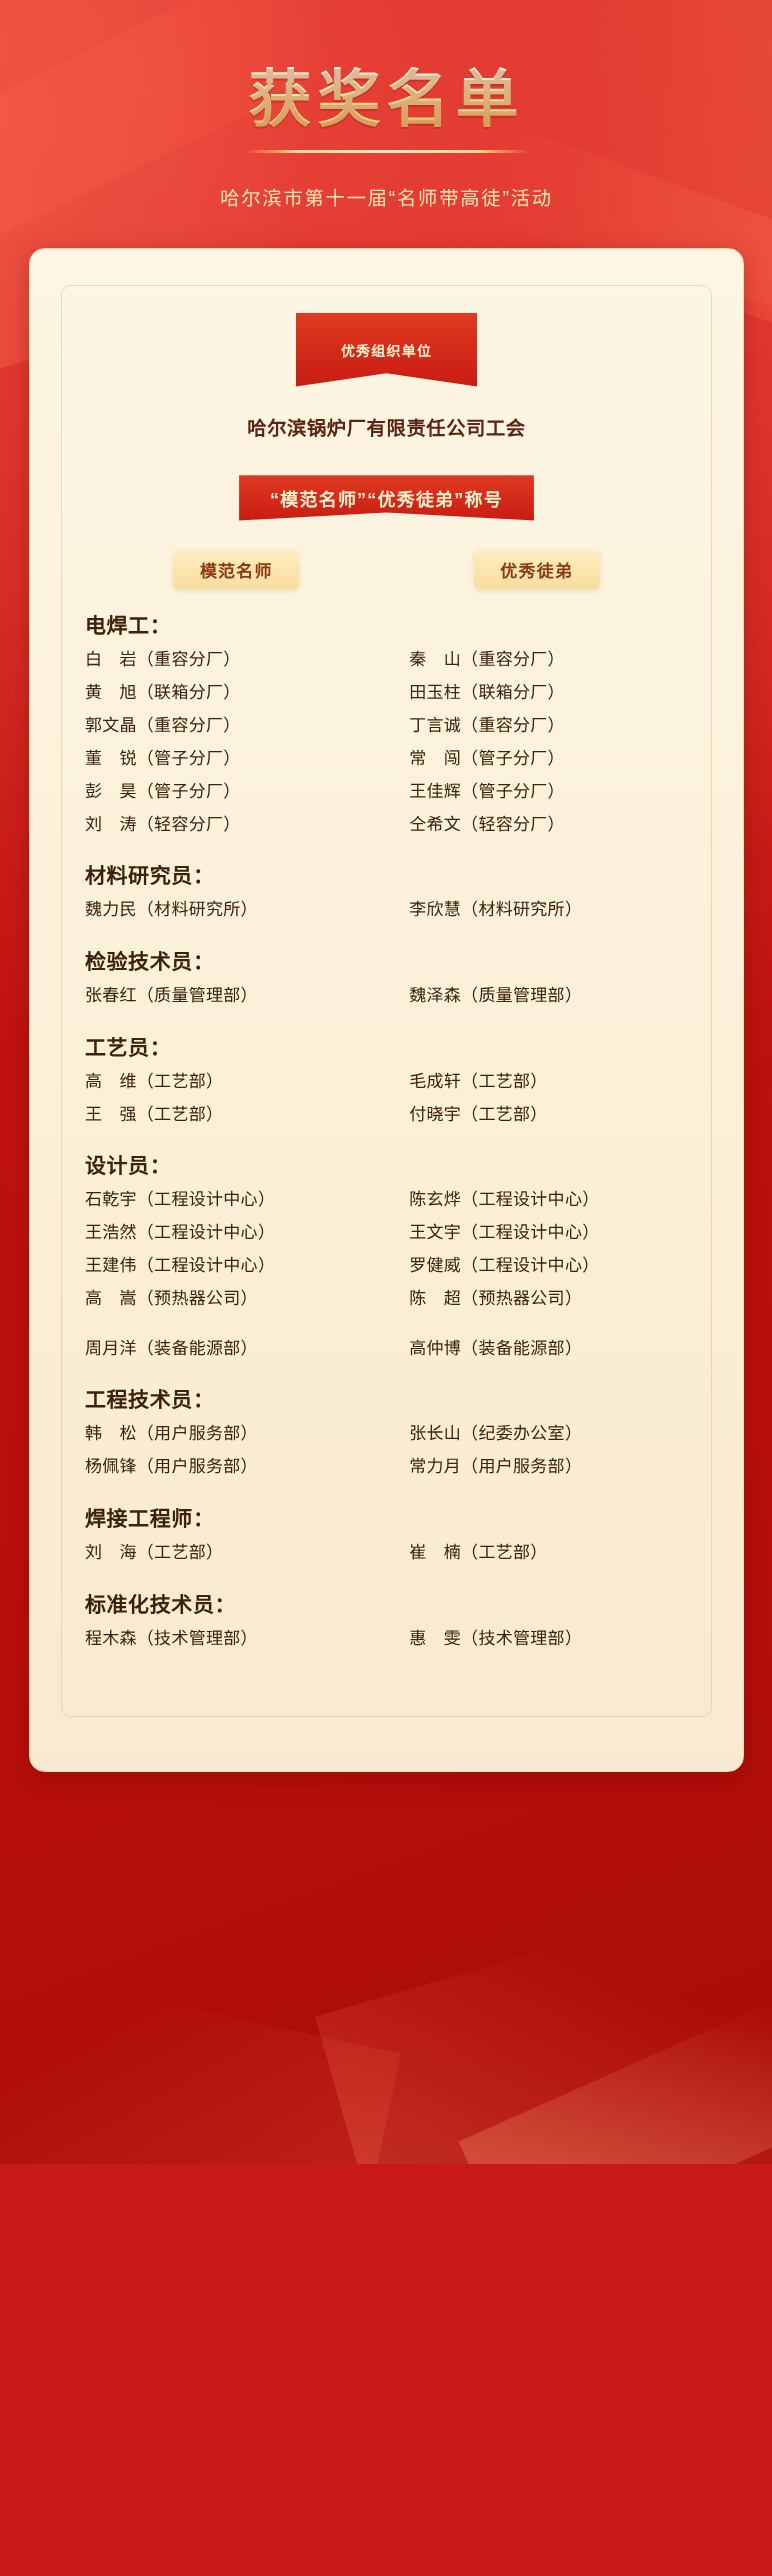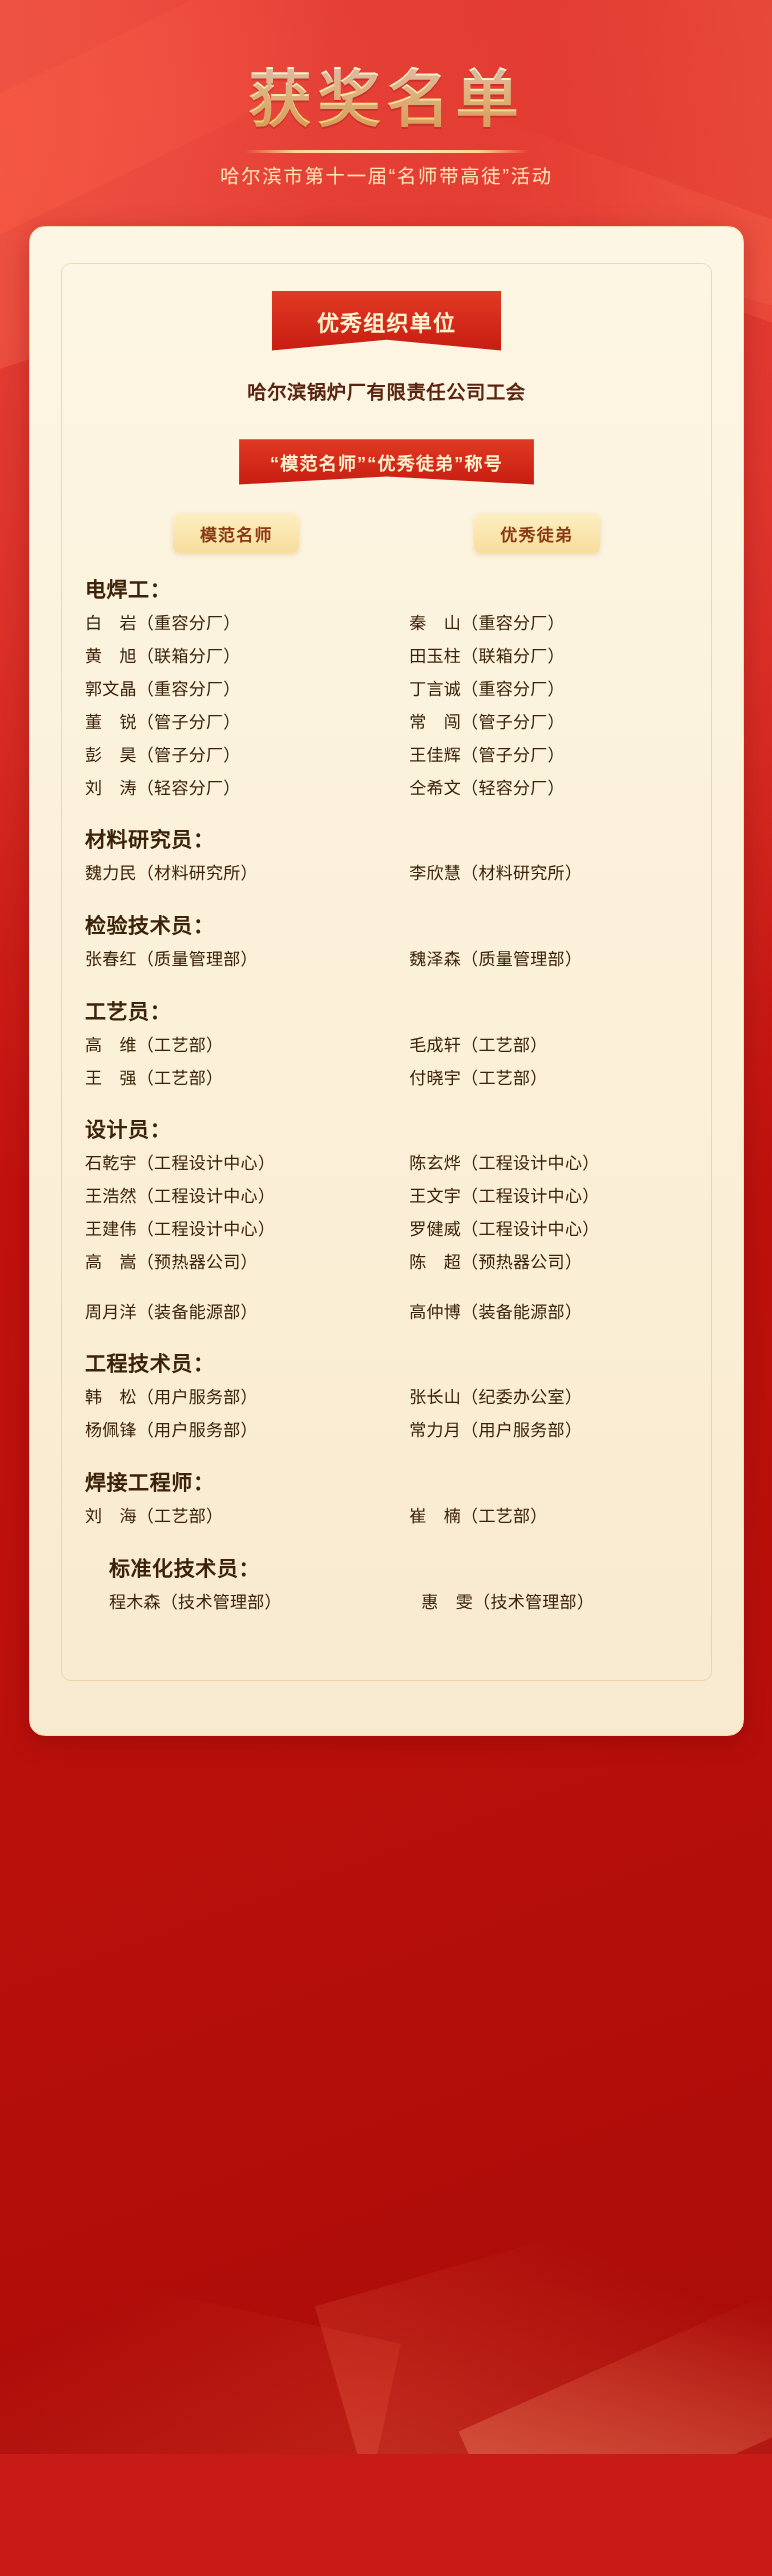--- a/index.html
+++ b/index.html
@@ -7,21 +7,21 @@
     padding: 0;
   }
   body {
     width: 773px;
     font-family: "Liberation Sans", "DejaVu Sans", sans-serif;
     background: #c81a16;
   }
   .poster {
     position: relative;
     width: 773px;
-    height: 2454px;
+    height: 2164px;
     overflow: hidden;
     background:
       radial-gradient(circle at 20% 4%, #e8433a 0%, rgba(232,67,58,0) 45%),
       radial-gradient(circle at 88% 12%, #e0352c 0%, rgba(224,53,44,0) 40%),
       linear-gradient(160deg, #d22419 0%, #c3130f 35%, #b80f0b 70%, #a90c08 100%);
   }
   
   .ribbon {
     position: absolute;
     pointer-events: none;
@@ -90,21 +90,21 @@
     margin: 0;
   }
   .title-underline {
     width: 284px;
     height: 3px;
     margin: 15.7px auto 0;
     background: linear-gradient(90deg, rgba(255,225,160,0) 0%, #ffd98a 18%, #ffeec2 50%, #ffd98a 82%, rgba(255,225,160,0) 100%);
     border-radius: 1.8px;
   }
   .subtitle {
-    margin-top: 8px;
+    margin-top: 30px;
     font-size: 19.3px;
     letter-spacing: 1.8px;
     color: #ffe6b6;
     font-weight: 500;
     text-align: center;
   }
 
   
   .card {
     position: relative;
@@ -127,24 +127,24 @@
   
   .banner-wrap {
     display: flex;
     justify-content: center;
   }
   .banner {
     position: relative;
     display: inline-block;
     background: linear-gradient(180deg, #e03a22 0%, #c81c12 100%);
     color: #fff3cf;
-    font-size: 22px;
+    font-size: 14px;
     font-weight: 700;
     letter-spacing: 1.2px;
-    padding: 14px 45px;
+    padding: 27px 45px;
     clip-path: polygon(0 0, 100% 0, 100% 100%, 50% 82%, 0 100%);
     box-shadow: 0 3px 8.5px rgba(120,12,6,0.22);
   }
   .banner.wide {
     padding: 9.7px 31px;
     font-size: 18px;
   }
   .banner-text { position: relative; z-index: 2; }
 
   .org-name {
@@ -175,21 +175,21 @@
     font-weight: 700;
     letter-spacing: 1.2px;
     padding: 7.2px 26.6px;
     border-radius: 6px;
     box-shadow: 0 1.8px 4.8px rgba(160,100,30,0.18);
   }
 
   
   .groups { margin-top: 20.5px; }
   .group { margin-bottom: 20.5px; }
-  .group:last-child { margin-bottom: 0; margin-left: 24px; }
+  .group:last-child { margin-bottom: 0; }
   .group-title {
     font-size: 21px;
     font-weight: 700;
     color: #3c2208;
     letter-spacing: 0.6px;
     margin: 0 0 6px 2.4px;
   }
   .pair-row {
     display: flex;
     align-items: baseline;

